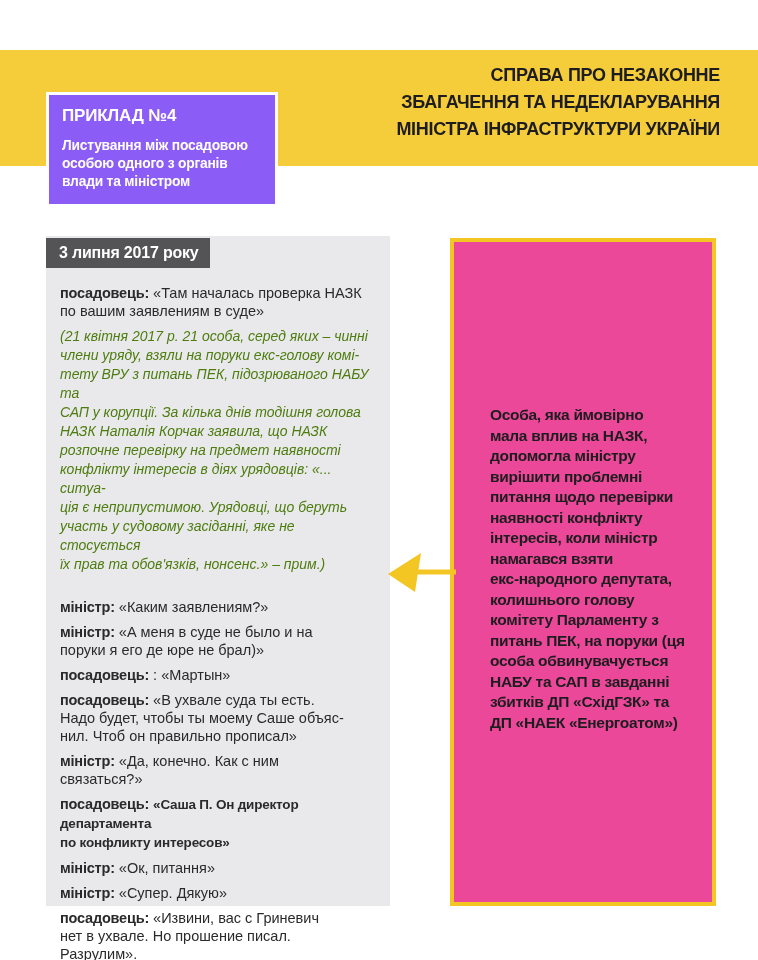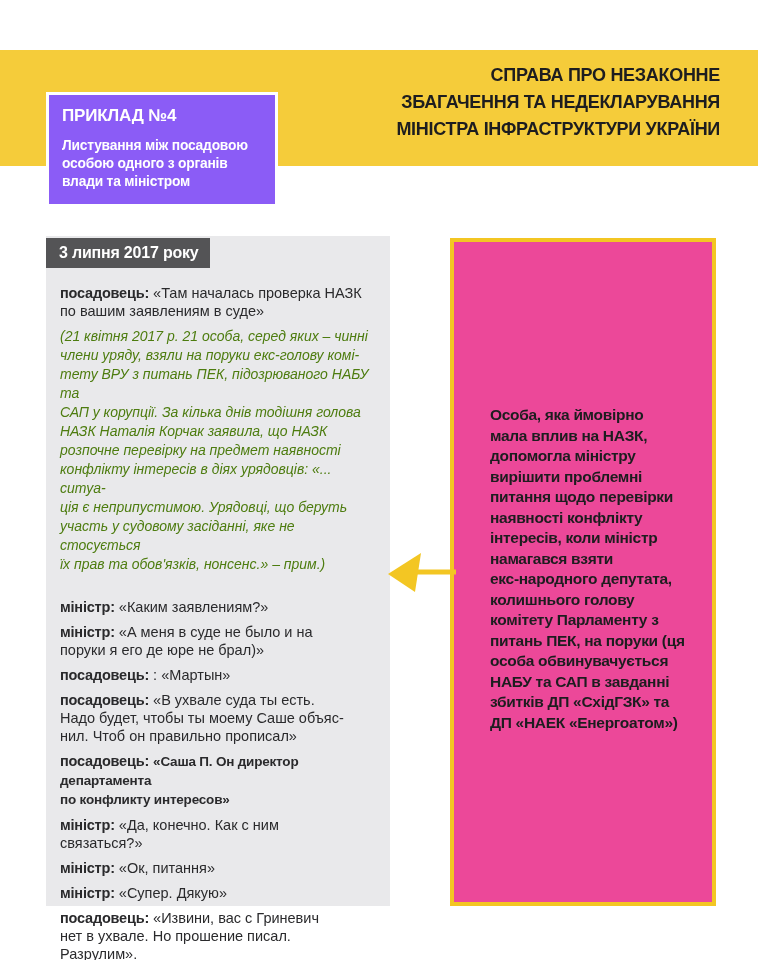--- a/index.html
+++ b/index.html
@@ -105,25 +105,25 @@
 
       <p class="msg"><span class="speaker">міністр:</span> <span class="mtext">«А меня в суде не было и на
 поруки я его де юре не брал)»</span></p>
 
       <p class="msg"><span class="speaker">посадовець:</span> <span class="mtext">: «Мартын»</span></p>
 
       <p class="msg"><span class="speaker">посадовець:</span> <span class="mtext">«В ухвале суда ты есть.
 Надо будет, чтобы ты моему Саше объяс-
 нил. Чтоб он правильно прописал»</span></p>
 
+      <p class="msg"><span class="speaker">міністр:</span> <span class="mtext">«Да, конечно. Как с ним
+связаться?»</span></p>
+
       <p class="msg emph"><span class="speaker">посадовець:</span> <span class="mtext">«Саша П. Он директор департамента
 по конфликту интересов»</span></p>
-
-      <p class="msg"><span class="speaker">міністр:</span> <span class="mtext">«Да, конечно. Как с ним
-связаться?»</span></p>
 
       <p class="msg"><span class="speaker">міністр:</span> <span class="mtext">«Ок, питання»</span></p>
 
       <p class="msg"><span class="speaker">міністр:</span> <span class="mtext">«Супер. Дякую»</span></p>
 
       <p class="msg"><span class="speaker">посадовець:</span> <span class="mtext">«Извини, вас с Гриневич
 нет в ухвале. Но прошение писал.
 Разрулим».</span></p>
 
       <p class="msg emph"><span class="speaker">посадовець:</span> <span class="mtext">«Всегда пожалуйста»</span></p>

